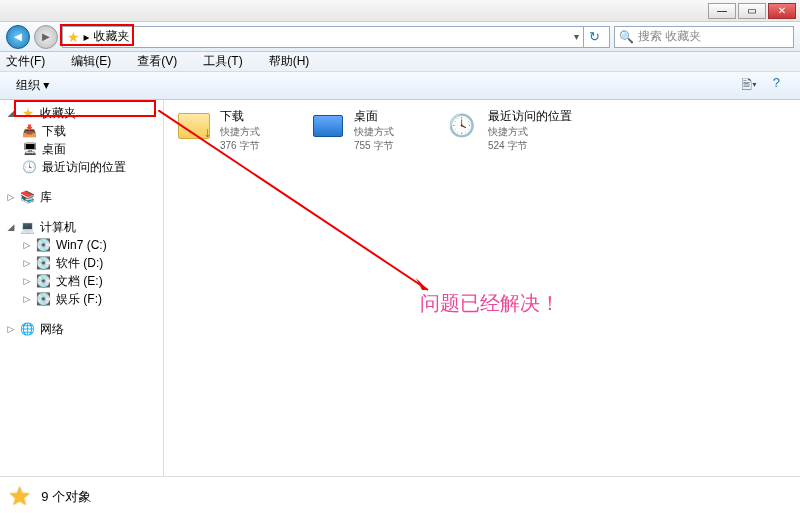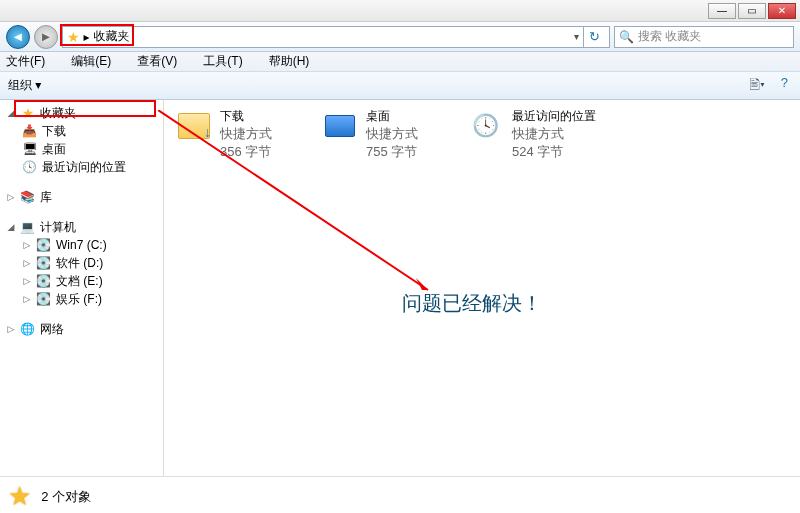--- a/index.html
+++ b/index.html
@@ -14,49 +14,49 @@
 .navbtn.fwd { background: radial-gradient(#eee,#bbb); border-color: #999; color: #666; }
 .crumb-box { flex: 1; height: 22px; background: #fff; border: 1px solid #9ab; display: flex; align-items: center; padding: 0 4px; gap: 4px; font-size: 12px; }
 .star { color: #f9bd30; font-size: 14px; }
 .crumb-drop { margin-left: auto; display: flex; align-items: center; gap: 2px; font-size: 10px; color: #555; }
 .refresh { width: 22px; height: 22px; border-left: 1px solid #9ab; display: flex; align-items: center; justify-content: center; color: #27a; font-size: 13px; }
 .searchbox { width: 180px; height: 22px; background: #fff; border: 1px solid #9ab; display: flex; align-items: center; padding: 0 4px; font-size: 12px; color: #888; }
 .searchbox .mag { margin-right: 4px; color: #27a; }
 
 .menubar { height: 20px; background: linear-gradient(#f4f7fb,#eaf0f7); border-bottom: 1px solid #cde; display: flex; align-items: center; padding: 0 6px; gap: 26px; font-size: 12px; }
 
-.toolbar { height: 28px; background: linear-gradient(#f6fafe,#e4eef8); border-bottom: 1px solid #bcd; display: flex; align-items: center; padding: 0 8px; font-size: 12px; gap: 4px; }
+.toolbar { height: 28px; background: linear-gradient(#f6fafe,#e4eef8); border-bottom: 1px solid #bcd; display: flex; align-items: center; padding: 0 16px; font-size: 12px; gap: 4px; }
 .toolbar .right { margin-left: auto; display: flex; gap: 8px; font-size: 13px; color: #345; }
 .iconbtn { padding: 2px 4px; }
 
 .body-area { display: flex; height: 376px; }
 .sidebar { width: 164px; border-right: 1px solid #ddd; padding: 4px 0; font-size: 12px; overflow: hidden; background: #fff; }
 .tree-item { display: flex; align-items: center; height: 18px; padding-left: 6px; gap: 4px; }
 .tree-item .tw { width: 10px; text-align: center; font-size: 9px; color: #666; }
 .tree-item .ic { width: 16px; text-align: center; }
 .tree-group { margin-bottom: 12px; }
 .indent { padding-left: 22px; }
 
 .content { flex: 1; position: relative; padding: 8px 12px; display: flex; gap: 50px; align-items: flex-start; }
 .file-item { display: flex; gap: 8px; font-size: 12px; }
 .file-icon { width: 36px; height: 36px; display: flex; align-items: center; justify-content: center; font-size: 28px; }
 .folder-ic { background: linear-gradient(#ffe9a8,#f7cd5a); border: 1px solid #d6a93a; border-radius: 2px; width: 32px; height: 26px; position: relative; }
 .folder-ic .arrow { position: absolute; right: -2px; bottom: -2px; color: #2a7bd1; font-size: 14px; font-weight: bold; }
 .desktop-ic { background: linear-gradient(#6af,#27c); border: 1px solid #159; width: 30px; height: 22px; border-radius: 2px; }
 .recent-ic { position: relative; }
 .recent-ic::before { content: "🕓"; font-size: 22px; color: #8ac; }
 .file-info .line1 { color: #000; }
-.file-info .line2, .file-info .line3 { color: #666; font-size: 13px; }
+.file-info .line2, .file-info .line3 { color: #666; font-size: 10px; }
 
 .statusbar-top { height: 40px; border-top: 1px solid #ddd; display: flex; align-items: center; padding: 0 8px; gap: 10px; font-size: 13px; }
 .big-star { font-size: 26px; color: #f9bd30; text-shadow: 0 0 2px #d89000; }
 
 .annot-red-box1 { position: absolute; top: 24px; left: 60px; width: 74px; height: 22px; border: 2px solid #e00; pointer-events: none; }
 .annot-red-box2 { position: absolute; top: 100px; left: 14px; width: 142px; height: 17px; border: 2px solid #e00; pointer-events: none; }
-.annot-text { position: absolute; top: 290px; left: 402px; color: #0c4a6e; font-size: 20px; pointer-events: none; }
+.annot-text { position: absolute; top: 290px; left: 420px; color: #ec4899; font-size: 20px; pointer-events: none; }
 .annot-line { position: absolute; top: 110px; left: 158px; width: 280px; height: 190px; pointer-events: none; }
 </style>
 </head>
 <body>
 
 <div class="titlebar">
   <div class="tbtn">—</div>
   <div class="tbtn">▭</div>
   <div class="tbtn close">✕</div>
 </div>
@@ -165,21 +165,21 @@
   <div class="content">
     <div class="file-item">
       <div class="file-icon">
           <div class="folder-ic">
             <span class="arrow">↓</span>
           </div>
         </div>
       <div class="file-info">
         <div class="line1">下载</div>
         <div class="line2">快捷方式</div>
-        <div class="line3">356 字节</div>
+        <div class="line3">376 字节</div>
       </div>
     </div>
     <div class="file-item">
       <div class="file-icon">
           <div class="desktop-ic"></div>
         </div>
       <div class="file-info">
         <div class="line1">桌面</div>
         <div class="line2">快捷方式</div>
         <div class="line3">755 字节</div>
@@ -191,21 +191,21 @@
         <div class="line1">最近访问的位置</div>
         <div class="line2">快捷方式</div>
         <div class="line3">524 字节</div>
       </div>
     </div>
   </div>
 </div>
 
 <div class="statusbar-top">
   <span class="big-star">★</span>
-  <span>2 个对象</span>
+  <span>9 个对象</span>
 </div>
 
 <div class="annot-red-box1"></div>
 <div class="annot-red-box2"></div>
 <svg class="annot-line">
   <line x1="0" y1="0" x2="270" y2="180" stroke="#e00" stroke-width="2"></line>
   <polygon points="270,180 258,168 264,180" fill="#e00"></polygon>
 </svg>
 <div class="annot-text">问题已经解决！</div>
 

